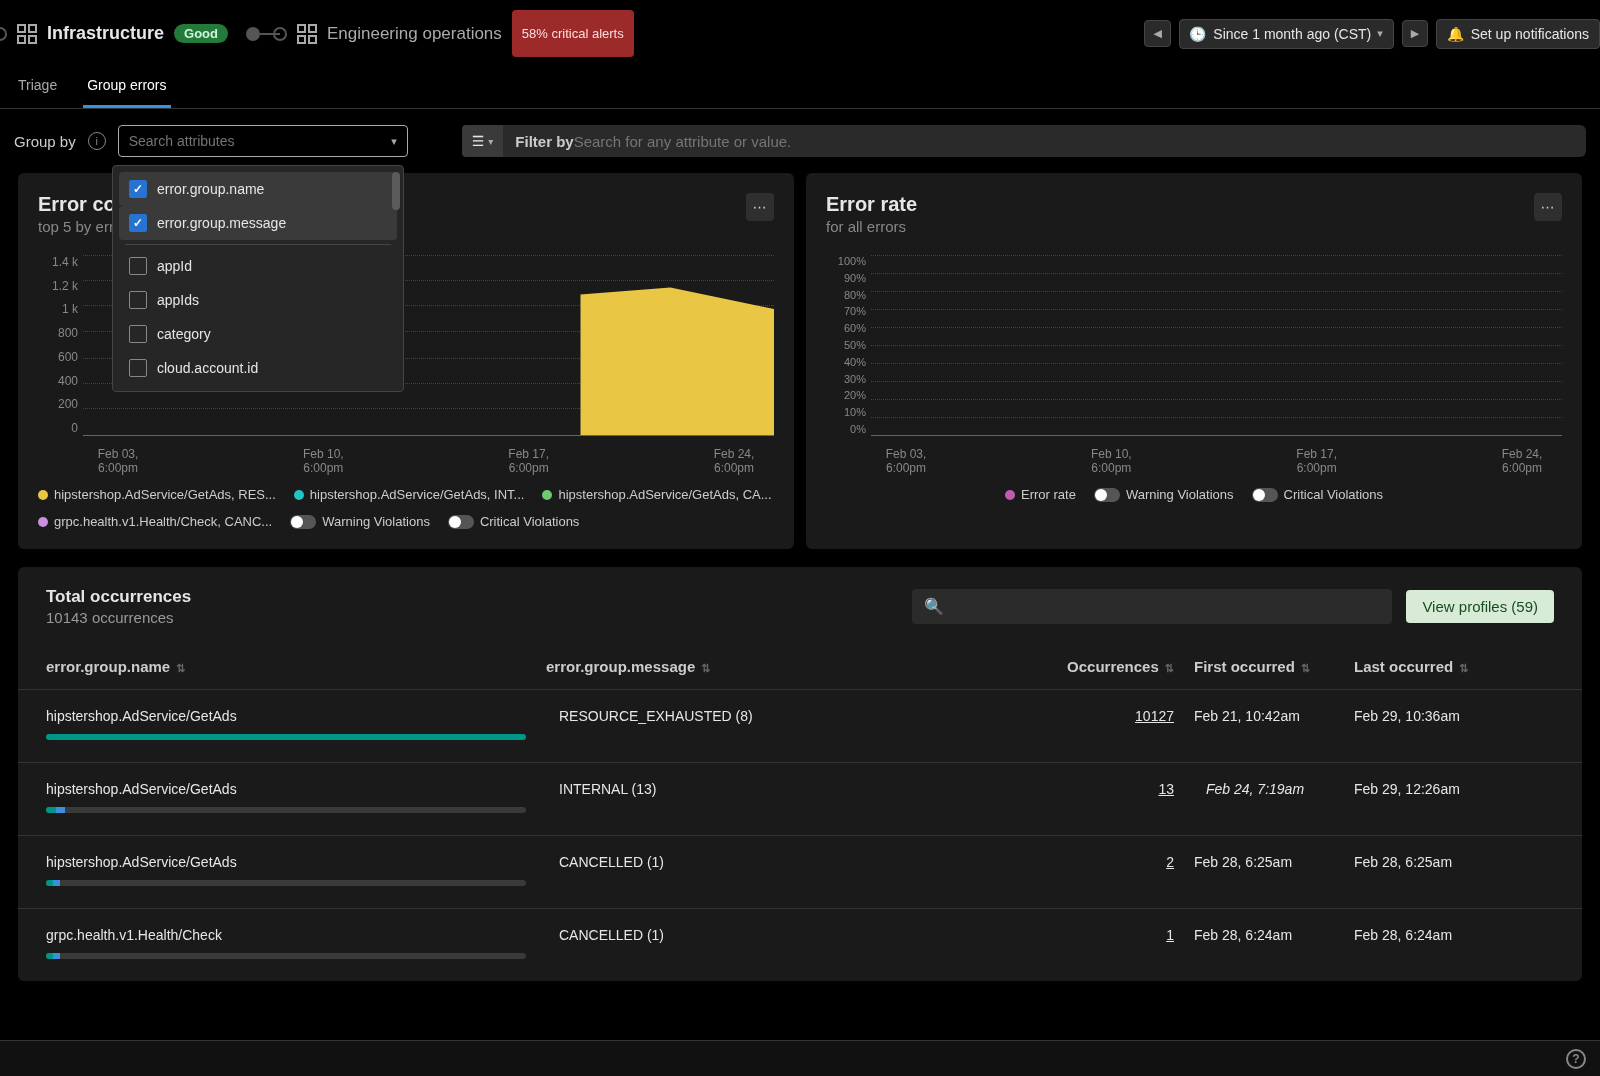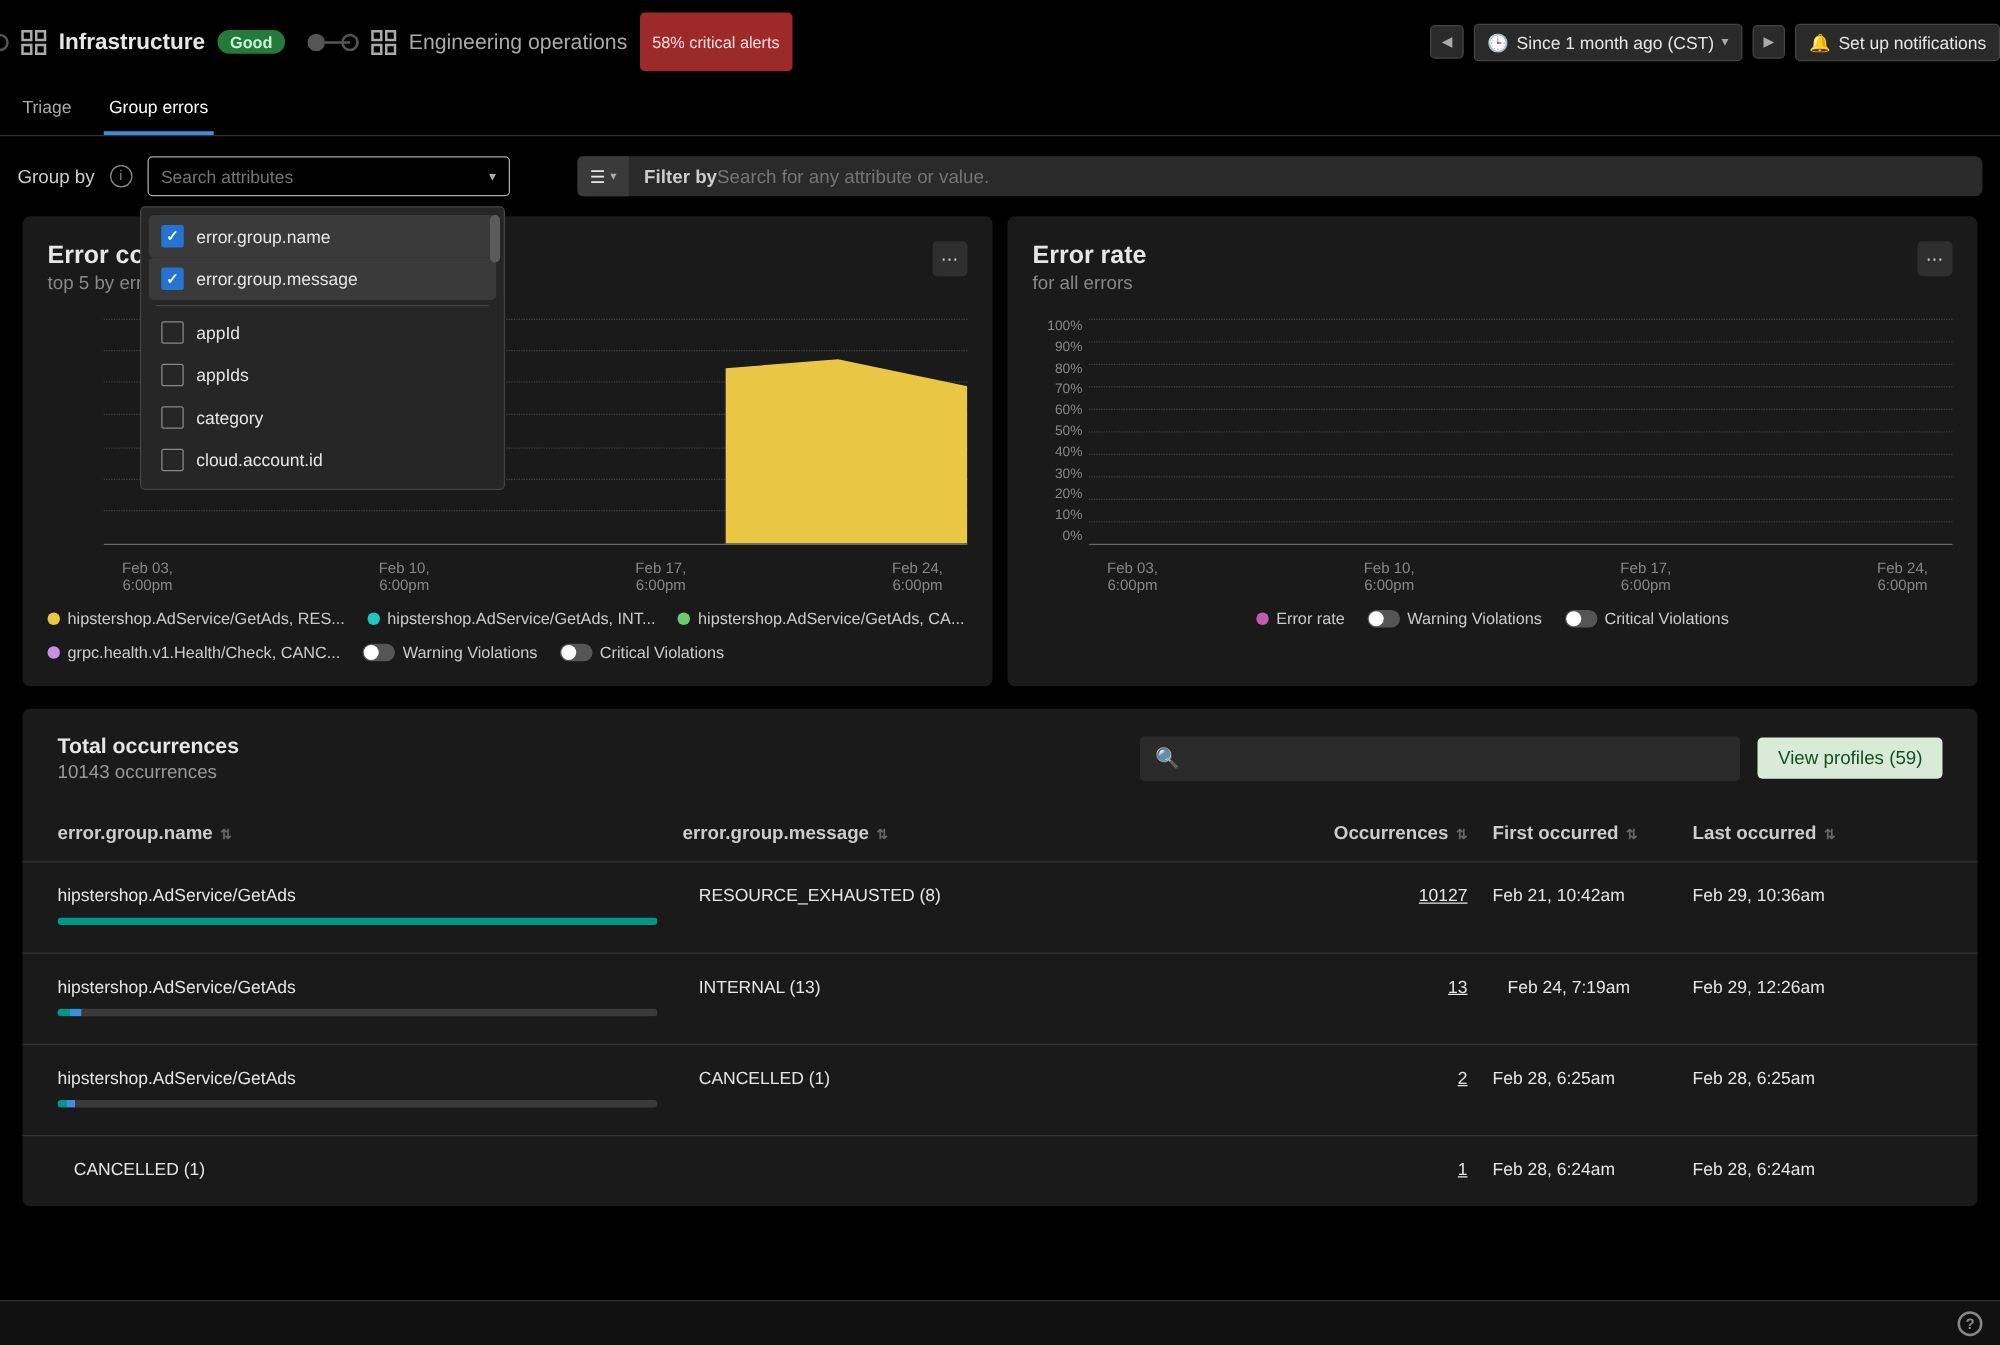--- a/index.html
+++ b/index.html
@@ -231,20 +231,30 @@
 <div class="panels">
   <div class="panel">
     <div class="panel-hdr">
       <div>
         <div class="ph-title">Error coun</div>
         <div class="ph-sub">top 5 by erro</div>
       </div>
       <div class="dots-btn">⋯</div>
     </div>
     <div class="chart-area">
+      <div class="y-axis">
+        <span>1.4 k</span>
+        <span>1.2 k</span>
+        <span>1 k</span>
+        <span>800</span>
+        <span>600</span>
+        <span>400</span>
+        <span>200</span>
+        <span>0</span>
+      </div>
       <div class="grid-lines">
         <div class="gl" style="top:0%"></div>
           <div class="gl" style="top:14%"></div>
           <div class="gl" style="top:28%"></div>
           <div class="gl" style="top:42%"></div>
           <div class="gl" style="top:57%"></div>
           <div class="gl" style="top:71%"></div>
           <div class="gl" style="top:85%"></div>
           <div class="gl" style="top:100%;border-top:1px solid #666;"></div>
       </div>
@@ -380,36 +390,42 @@
         </div>
         <div class="tbl-row">
     <div class="cell-name">hipstershop.AdService/GetAds<div class="bar-bg">
               <div class="bar-seg">
                 <div class="seg" style="width:2%;background:#009688;"></div>
                 <div class="seg" style="width:2%;background:#3a8fde;"></div>
               </div>
             </div></div>
     <div class="cell-msg">INTERNAL (13)</div>
     <div class="cell-occ">13</div>
-    <div class="cell-fo" style="padding-left:32px;">Feb 24, 7:19am</div>
+    <div class="cell-fo" style="padding-left:32px;font-style:italic;">Feb 24, 7:19am</div>
     <div class="cell-lo">Feb 29, 12:26am</div>
         </div>
         <div class="tbl-row">
     <div class="cell-name">hipstershop.AdService/GetAds<div class="bar-bg">
               <div class="bar-seg">
                 <div class="seg" style="width:1.5%;background:#009688;"></div>
                 <div class="seg" style="width:1.5%;background:#3a8fde;"></div>
               </div>
             </div></div>
     <div class="cell-msg">CANCELLED (1)</div>
     <div class="cell-occ">2</div>
     <div class="cell-fo" style="padding-left:20px;">Feb 28, 6:25am</div>
     <div class="cell-lo">Feb 28, 6:25am</div>
         </div>
         <div class="tbl-row">
+    <div class="cell-name">grpc.health.v1.Health/Check<div class="bar-bg">
+              <div class="bar-seg">
+                <div class="seg" style="width:1.5%;background:#009688;"></div>
+                <div class="seg" style="width:1.5%;background:#3a8fde;"></div>
+              </div>
+            </div></div>
     <div class="cell-msg">CANCELLED (1)</div>
     <div class="cell-occ">1</div>
     <div class="cell-fo" style="padding-left:20px;">Feb 28, 6:24am</div>
     <div class="cell-lo">Feb 28, 6:24am</div>
         </div>
       </div>
   </div>
 </div>
 
 <div class="bottom-bar">

